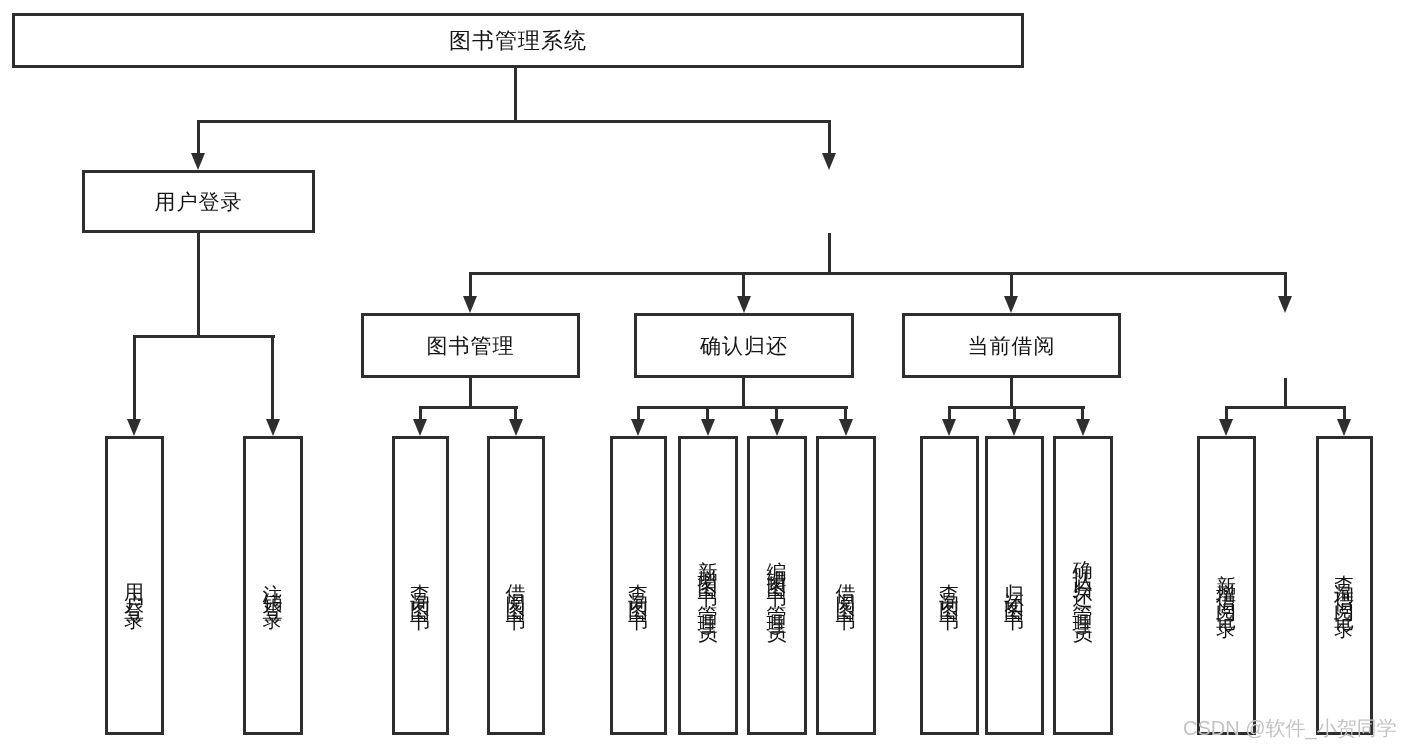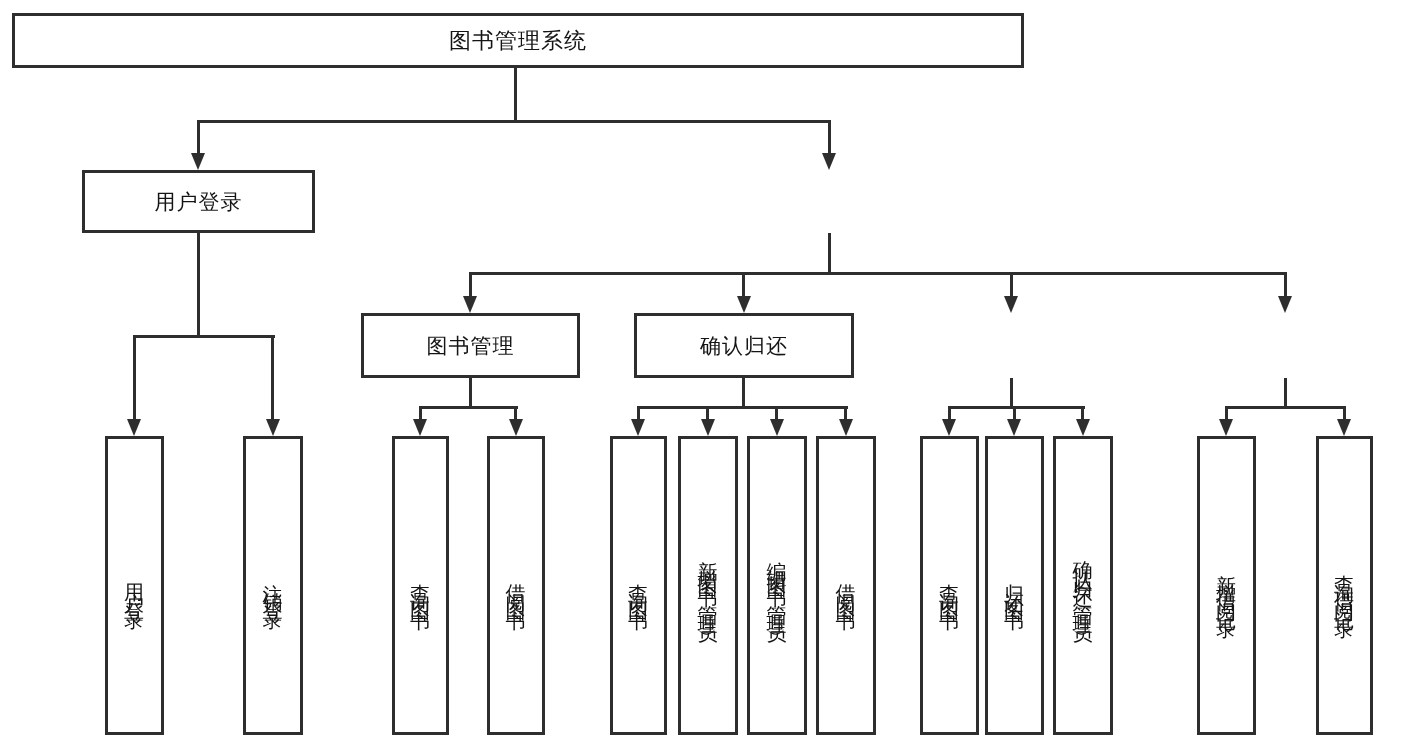--- a/index.html
+++ b/index.html
@@ -66,20 +66,23 @@
   <div class="vline" style="left:1010px;top:272px;height:24px;"></div>
   <div class="arrow" style="left:1004px;top:296px;"></div>
   <div class="vline" style="left:1284px;top:272px;height:24px;"></div>
   <div class="arrow" style="left:1278px;top:296px;"></div>
 
   <div class="box h" style="left:361px;top:313px;width:219px;height:65px;">
     <span>图书管理</span>
   </div>
   <div class="box h" style="left:634px;top:313px;width:220px;height:65px;">
     <span>确认归还</span>
+  </div>
+  <div class="box h" style="left:902px;top:313px;width:219px;height:65px;">
+    <span>当前借阅</span>
   </div>
 
   <div class="vline" style="left:469px;top:378px;height:28px;"></div>
   <div class="hline" style="left:419px;top:406px;width:99px;"></div>
   <div class="vline" style="left:419px;top:406px;height:13px;"></div>
   <div class="arrow" style="left:413px;top:419px;"></div>
   <div class="vline" style="left:514px;top:406px;height:13px;"></div>
   <div class="arrow" style="left:509px;top:419px;"></div>
 
   <div class="vline" style="left:742px;top:378px;height:28px;"></div>
@@ -146,14 +149,15 @@
     <span>确认归还（管理员）</span>
   </div>
 
   <div class="box v" style="left:1197px;top:436px;width:59px;height:299px;">
     <span>新增借阅记录</span>
   </div>
   <div class="box v" style="left:1316px;top:436px;width:57px;height:299px;">
     <span>查询借阅记录</span>
   </div>
 
+  <div class="watermark">CSDN @软件_小贺同学</div>
 
 </div>
 
 </body></html>

